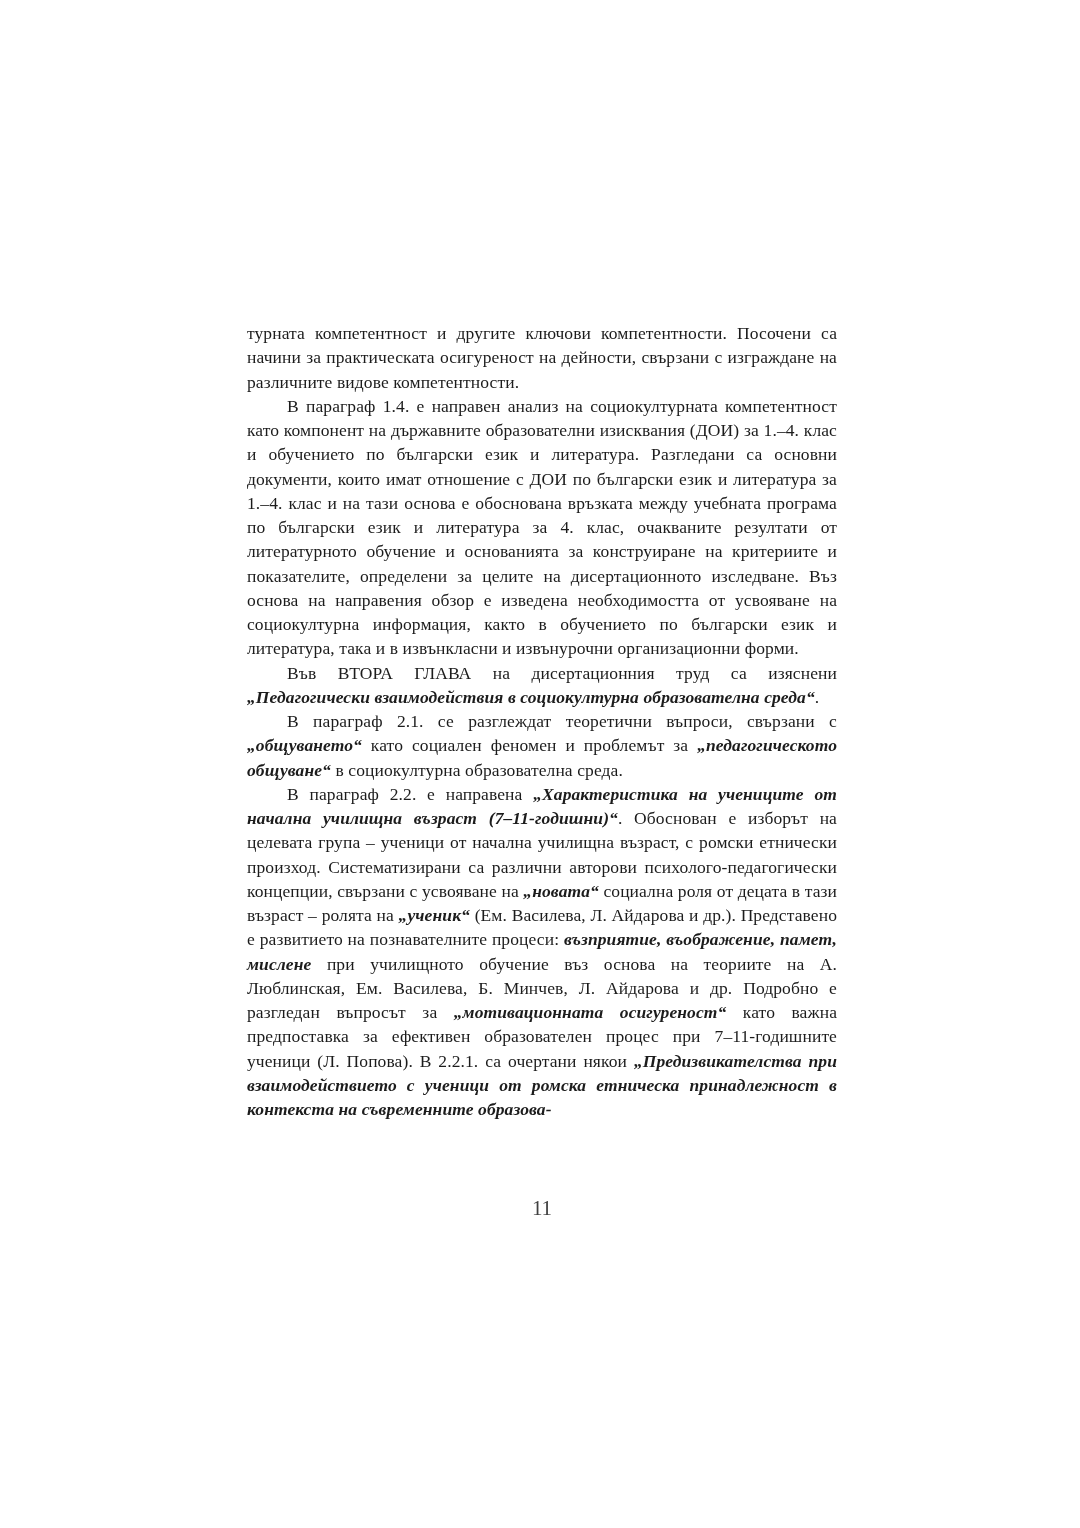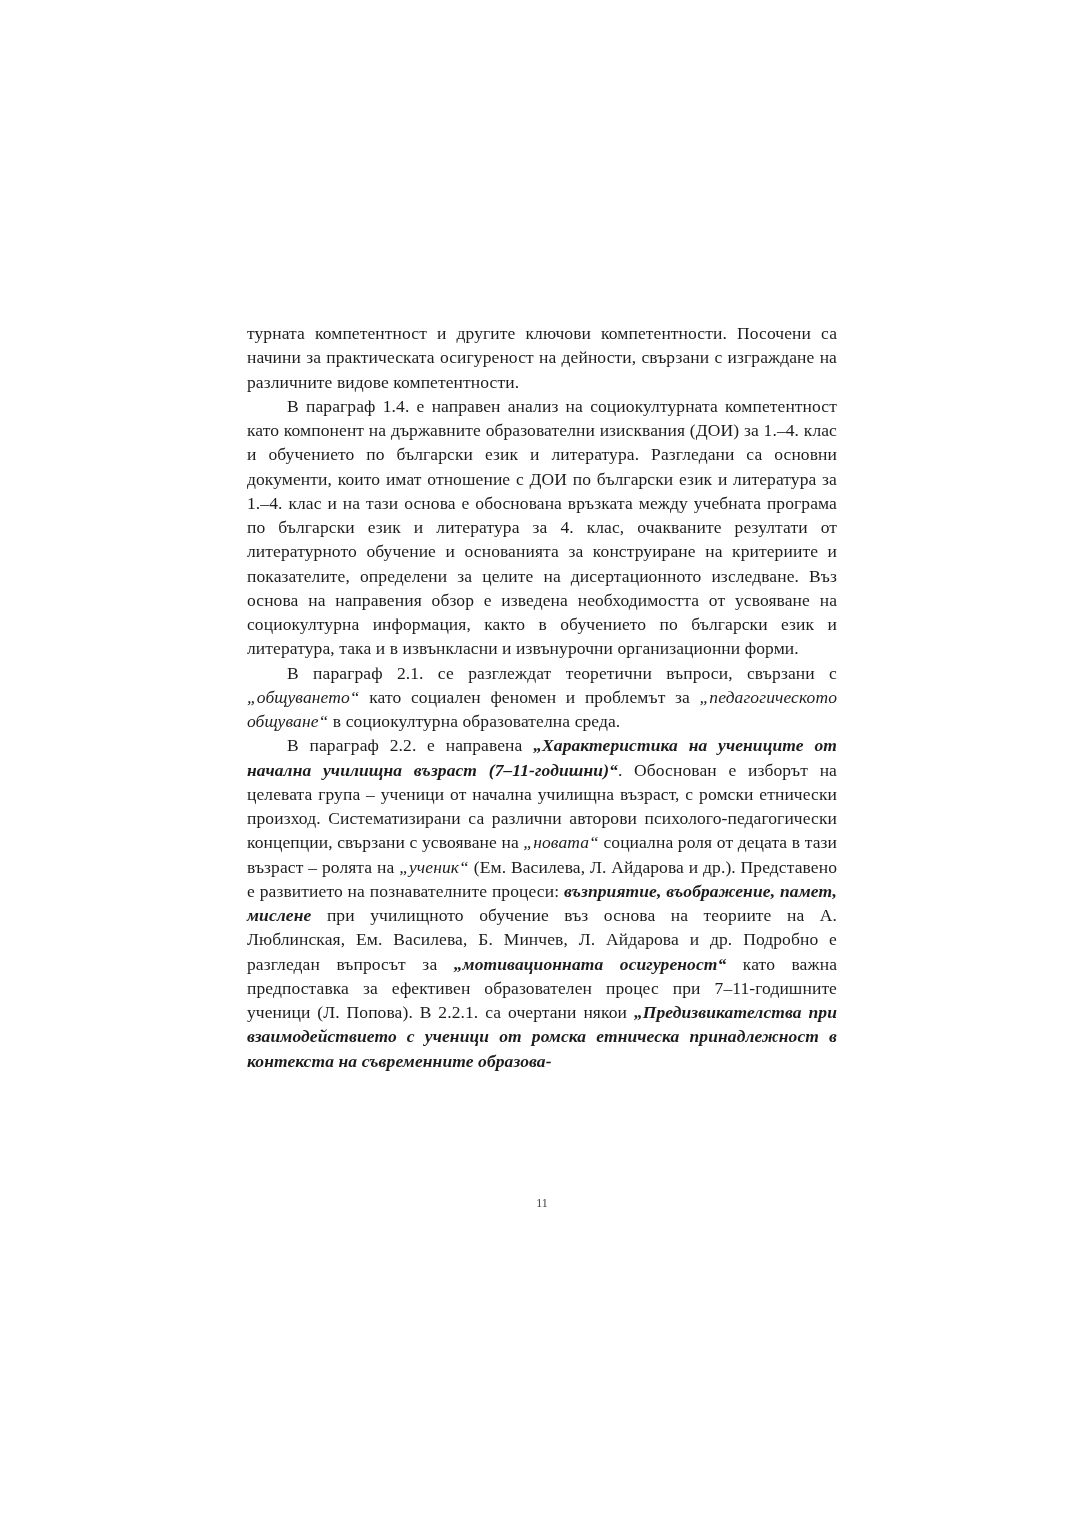--- a/index.html
+++ b/index.html
@@ -35,42 +35,43 @@
     }
     .run-normal {
       font-weight: normal;
       font-style: normal;
     }
     .run-bold {
       font-weight: normal;
       font-style: normal;
     }
     .run-italic {
-      font-weight: normal;
+      font-weight: bold;
       font-style: italic;
     }
     .run-bold-italic {
       font-weight: bold;
       font-style: italic;
     }
     .page-number {
       position: absolute;
       left: 247px;
       top: 1196px;
       width: 590px;
       text-align: center;
       font-family: "Liberation Serif", "DejaVu Serif", serif;
-      font-size: 12px;
+      font-size: 21px;
       color: #404040;
     }
   </style>
 </head>
 <body>
 
 <div class="page">
   <div class="text-block">
       <p class="para"><span class="run-normal">турната компетентност и другите ключови компетентности. Посочени са начини за практическата осигуреност на дейности, свързани с изграждане на различните видове компетентности.</span></p>
       <p class="para indent"><span class="run-normal">В параграф </span><span class="run-bold">1.4</span><span class="run-normal">. е направен анализ на социокултурната компетентност като компонент на държавните образователни изисквания (ДОИ) за 1.–4. клас и обучението по български език и литература. Разгледани са основни документи, които имат отношение с ДОИ по български език и литература за 1.–4. клас и на тази основа е обоснована връзката между учебната програма по български език и литература за 4. клас, очакваните резултати от литературното обучение и основанията за конструиране на критериите и показателите, определени за целите на дисертационното изследване. Въз основа на направения обзор е изведена необходимостта от усвояване на социокултурна информация, както в обучението по български език и литература, така и в извънкласни и извънурочни организационни форми.</span></p>
+      <p class="para indent"><span class="run-normal">Във </span><span class="run-bold">ВТОРА ГЛАВА</span><span class="run-normal"> на дисертационния труд са изяснени </span><span class="run-bold-italic">„Педагогически взаимодействия в социокултурна образователна среда“</span><span class="run-normal">.</span></p>
       <p class="para indent"><span class="run-normal">В параграф </span><span class="run-bold">2.1</span><span class="run-normal">. се разглеждат теоретични въпроси, свързани с </span><span class="run-italic">„общуването“</span><span class="run-normal"> като социален феномен и проблемът за </span><span class="run-italic">„педагогическото общуване“</span><span class="run-normal"> в социокултурна образователна среда.</span></p>
       <p class="para indent"><span class="run-normal">В параграф </span><span class="run-bold">2.2.</span><span class="run-normal"> е направена </span><span class="run-bold-italic">„Характеристика на учениците от начална училищна възраст (7–11-годишни)“</span><span class="run-normal">. Обоснован е изборът на целевата група – ученици от начална училищна възраст, с ромски етнически произход. Систематизирани са различни авторови психолого-педагогически концепции, свързани с усвояване на </span><span class="run-italic">„новата“</span><span class="run-normal"> социална роля от децата в тази възраст – ролята на </span><span class="run-italic">„ученик“</span><span class="run-normal"> (Ем. Василева, Л. Айдарова и др.). Представено е развитието на познавателните процеси: </span><span class="run-bold-italic">възприятие, въображение, памет, мислене</span><span class="run-normal"> при училищното обучение въз основа на теориите на А. Люблинская, Ем. Василева, Б. Минчев, Л. Айдарова и др. Подробно е разгледан въпросът за </span><span class="run-bold-italic">„мотивационната осигуреност“</span><span class="run-normal"> като важна предпоставка за ефективен образователен процес при 7–11-годишните ученици (Л. Попова). В </span><span class="run-bold">2.2.1.</span><span class="run-normal"> са очертани някои </span><span class="run-bold-italic">„Предизвикателства при взаимодействието с ученици от ромска етническа принадлежност в контекста на съвременните образова-</span></p>
     </div>
   <div class="page-number">11</div>
 </div>
 
 </body></html>

